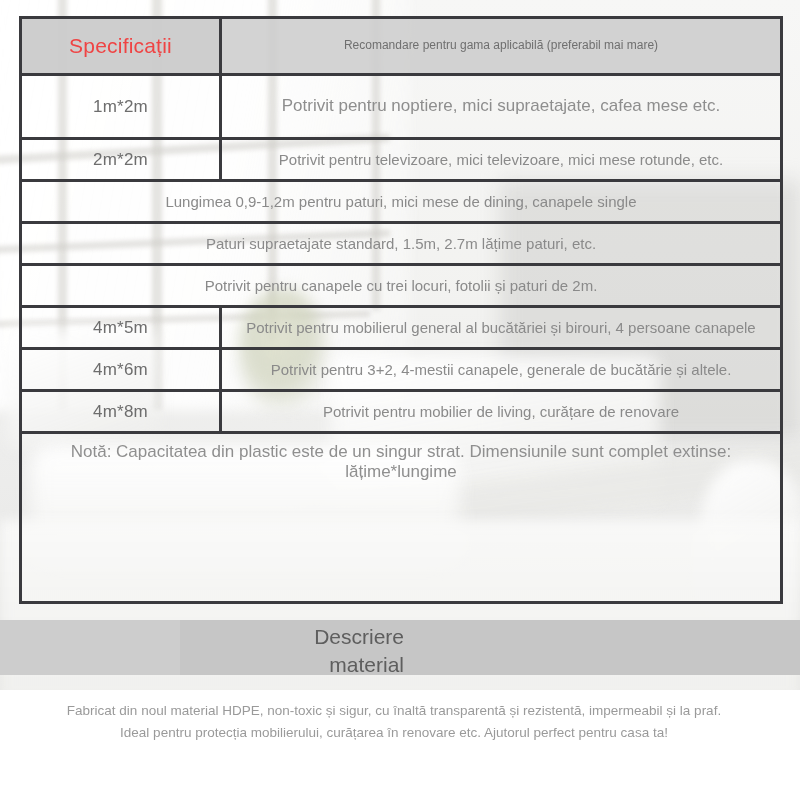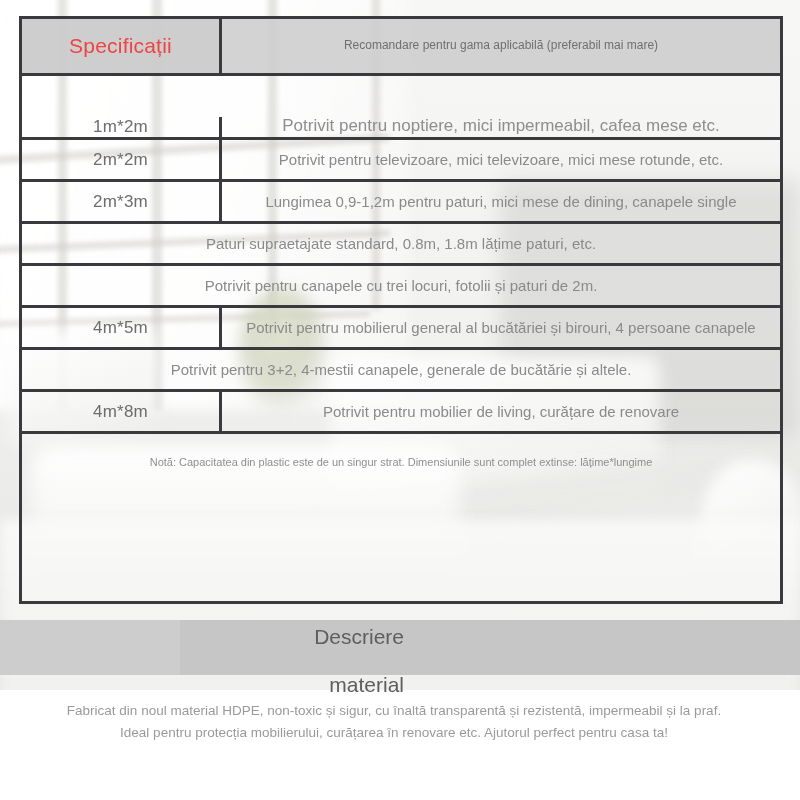--- a/index.html
+++ b/index.html
@@ -166,39 +166,39 @@
     color: #ef4444;
     font-size: 21px;
     background: rgba(203,203,203,0.55);
   }
   #row-header .cell-desc {
     color: #6f6f6f;
     font-size: 12px;
   }
 
   
-  #row-1 { height: 64px; align-items: flex-end; }
+  #row-1 { height: 64px; }
   #row-1 .cell-desc {
     font-size: 17px;
     color: #8e8e8e;
     line-height: 1.3;
   }
 
   .trow.r-std { height: 42px; }
   #row-note {
     height: 56px;
     display: flex;
     align-items: center;
     justify-content: center;
   }
   #row-note .note-text {
     width: 100%;
     text-align: center;
     color: #8f8f8f;
-    font-size: 11px;
+    font-size: 17px;
     padding: 0 24px;
   }
 
   
   #material-band {
     position: absolute;
     left: 0;
     top: 620px;
     width: 800px;
     height: 55px;
@@ -215,21 +215,21 @@
     left: 44px;
     top: 620px;
     width: 360px;
     height: 58px;
     color: #5e5e5e;
     font-size: 21px;
     line-height: 1.35;
     padding-top: 3px;
     text-align: right;
   }
-  #material-heading .line2 { display: block; padding-left: 14px; margin-top: 20px; }
+  #material-heading .line2 { display: block; padding-left: 14px; }
 
   
   #description-block {
     position: absolute;
     left: 0;
     top: 700px;
     width: 788px;
     text-align: center;
     color: #9a9a9a;
     font-size: 13.5px;
@@ -263,47 +263,47 @@
 
 <div id="spec-table">
 
   <div class="trow" id="row-header">
     <div class="cell-spec">Specificații</div>
     <div class="cell-desc">Recomandare pentru gama aplicabilă (preferabil mai mare)</div>
   </div>
 
   <div class="trow" id="row-1">
     <div class="cell-spec">1m*2m</div>
-    <div class="cell-desc">Potrivit pentru noptiere, mici impermeabil, cafea mese etc.</div>
+    <div class="cell-desc">Potrivit pentru noptiere, mici supraetajate, cafea mese etc.</div>
   </div>
 
   <div class="trow r-std">
     <div class="cell-spec">2m*2m</div>
     <div class="cell-desc">Potrivit pentru televizoare, mici televizoare, mici mese rotunde, etc.</div>
   </div>
 
   <div class="trow r-std">
-    <div class="cell-spec">2m*3m</div>
     <div class="cell-desc">Lungimea 0,9-1,2m pentru paturi, mici mese de dining, canapele single</div>
   </div>
 
   <div class="trow r-std">
-    <div class="cell-desc">Paturi supraetajate standard, 0.8m, 1.8m lățime paturi, etc.</div>
+    <div class="cell-desc">Paturi supraetajate standard, 1.5m, 2.7m lățime paturi, etc.</div>
   </div>
 
   <div class="trow r-std">
     <div class="cell-desc">Potrivit pentru canapele cu trei locuri, fotolii și paturi de 2m.</div>
   </div>
 
   <div class="trow r-std">
     <div class="cell-spec">4m*5m</div>
     <div class="cell-desc">Potrivit pentru mobilierul general al bucătăriei și birouri, 4 persoane canapele</div>
   </div>
 
   <div class="trow r-std">
+    <div class="cell-spec">4m*6m</div>
     <div class="cell-desc">Potrivit pentru 3+2, 4-mestii canapele, generale de bucătărie și altele.</div>
   </div>
 
   <div class="trow r-std">
     <div class="cell-spec">4m*8m</div>
     <div class="cell-desc">Potrivit pentru mobilier de living, curățare de renovare</div>
   </div>
 
   <div class="trow" id="row-note">
     <div class="note-text">Notă: Capacitatea din plastic este de un singur strat. Dimensiunile sunt complet extinse: lățime*lungime</div>

